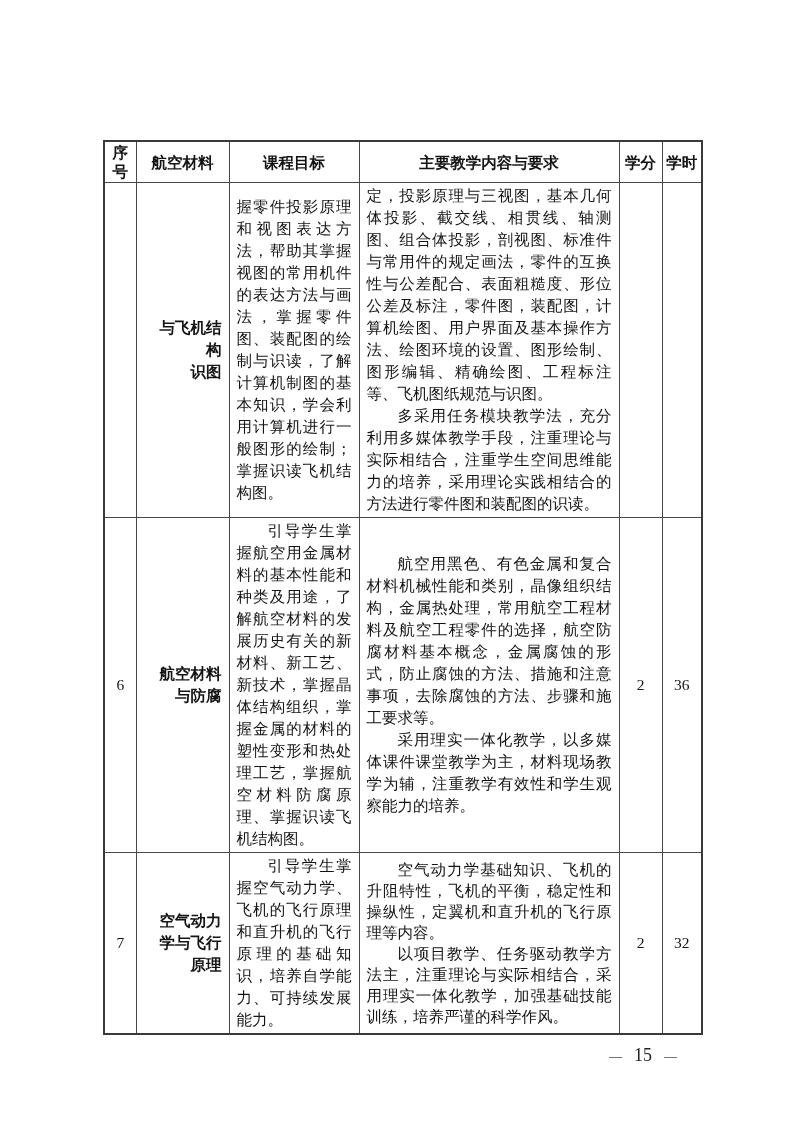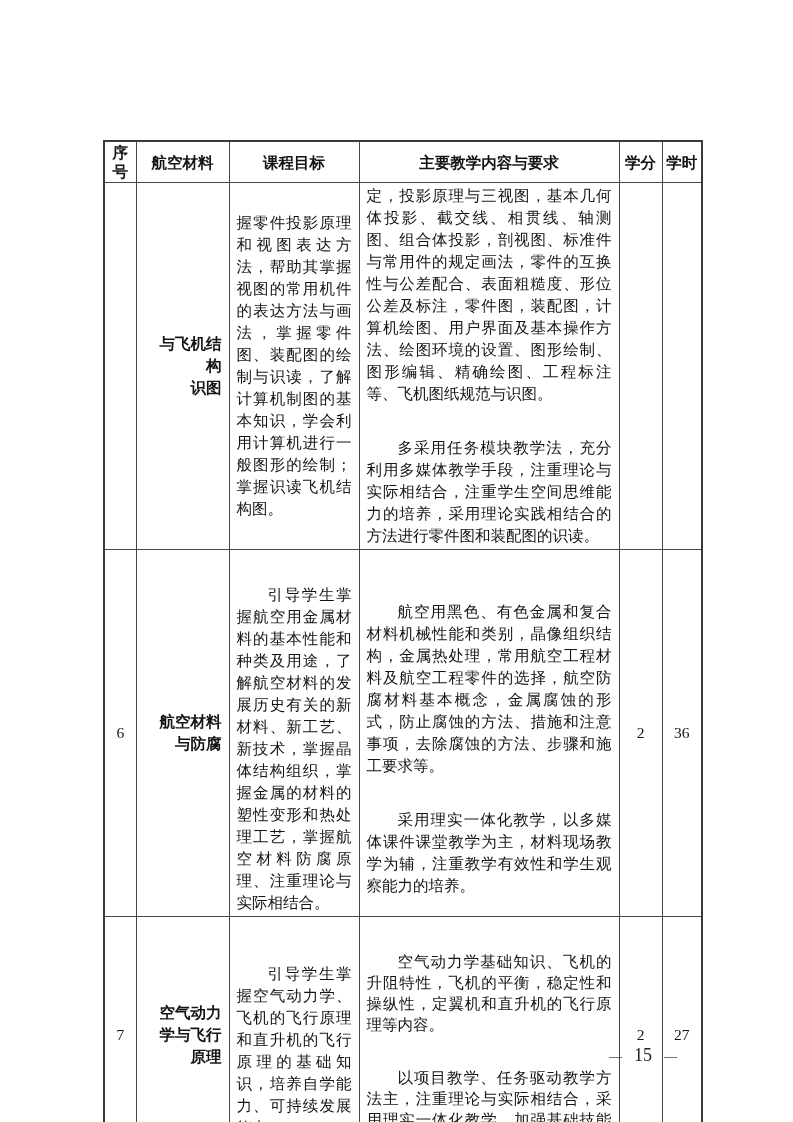--- a/index.html
+++ b/index.html
@@ -40,21 +40,21 @@
   }
   .v-top { vertical-align: top; }
   .cell-center { text-align: center; }
   .c-name { text-align: center; font-weight: bold; padding: 2px 2px; }
   .name-line { text-align: right; }
   p.para {
     margin: 0;
     text-align: justify;
     text-justify: inter-ideograph;
   }
-  p.indent { text-indent: 2em; margin-top: 32px; }
+  p.indent { text-indent: 2em; }
   .tight p.para { line-height: 21px; }
   tr.header-row { height: 40px; }
   tr.row-a { height: 318px; }
   tr.row-b { height: 295px; }
   tr.row-c { height: 170px; }
   .footer {
     position: absolute;
     top: 1045px;
     right: 116px;
     font-size: 13px;
@@ -110,21 +110,21 @@
         <td class="cell-center"></td>
       </tr>
 
       <tr class="row-b">
         <td class="cell-center">6</td>
         <td class="c-name">
           <div class="name-line">航空材料</div>
           <div class="name-line">与防腐</div>
         </td>
         <td class="v-top">
-          <p class="para indent">引导学生掌握航空用金属材料的基本性能和种类及用途，了解航空材料的发展历史有关的新材料、新工艺、新技术，掌握晶体结构组织，掌握金属的材料的塑性变形和热处理工艺，掌握航空材料防腐原理、注重理论与实际相结合。</p>
+          <p class="para indent">引导学生掌握航空用金属材料的基本性能和种类及用途，了解航空材料的发展历史有关的新材料、新工艺、新技术，掌握晶体结构组织，掌握金属的材料的塑性变形和热处理工艺，掌握航空材料防腐原理、掌握识读飞机结构图。</p>
         </td>
         <td>
           <p class="para indent">航空用黑色、有色金属和复合材料机械性能和类别，晶像组织结构，金属热处理，常用航空工程材料及航空工程零件的选择，航空防腐材料基本概念，金属腐蚀的形式，防止腐蚀的方法、措施和注意事项，去除腐蚀的方法、步骤和施工要求等。</p>
           <p class="para indent">采用理实一体化教学，以多媒体课件课堂教学为主，材料现场教学为辅，注重教学有效性和学生观察能力的培养。</p>
         </td>
         <td class="cell-center">2</td>
         <td class="cell-center">36</td>
       </tr>
 
       <tr class="row-c">
@@ -135,21 +135,21 @@
           <div class="name-line">原理</div>
         </td>
         <td>
           <p class="para indent">引导学生掌握空气动力学、飞机的飞行原理和直升机的飞行原理的基础知识，培养自学能力、可持续发展能力。</p>
         </td>
         <td class="tight">
           <p class="para indent">空气动力学基础知识、飞机的升阻特性，飞机的平衡，稳定性和操纵性，定翼机和直升机的飞行原理等内容。</p>
           <p class="para indent">以项目教学、任务驱动教学方法主，注重理论与实际相结合，采用理实一体化教学，加强基础技能训练，培养严谨的科学作风。</p>
         </td>
         <td class="cell-center">2</td>
-        <td class="cell-center">27</td>
+        <td class="cell-center">32</td>
       </tr>
 
     </tbody>
   </table>
 
   <div class="footer">
     <span class="dash">—</span>
     <span class="pagenum">15</span>
     <span class="dash">—</span>
   </div>

